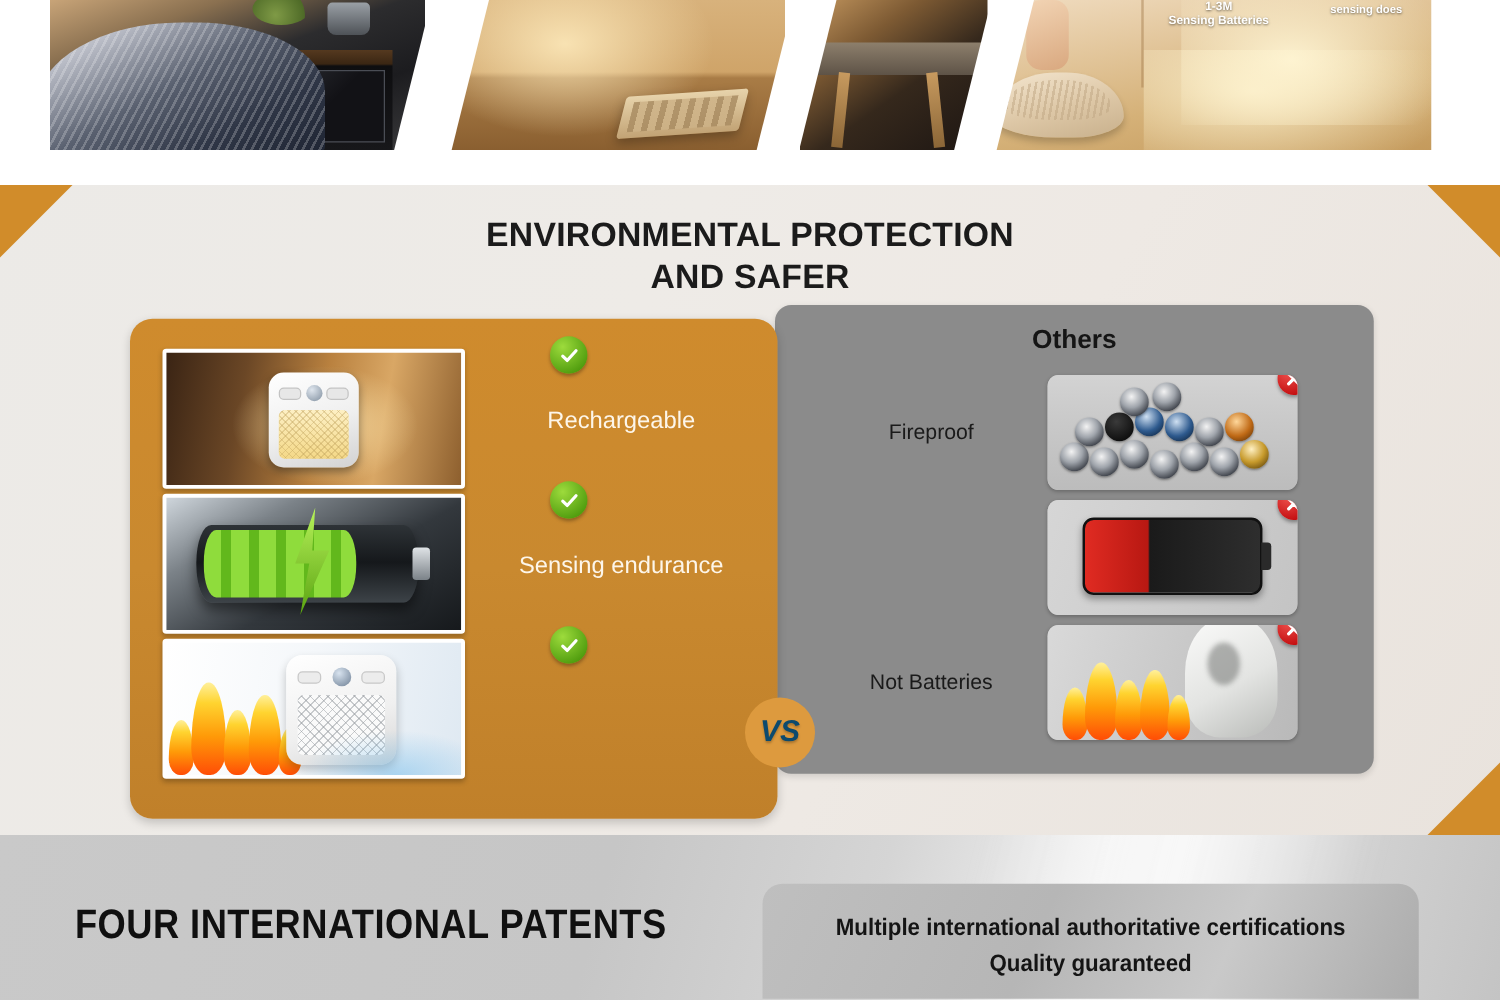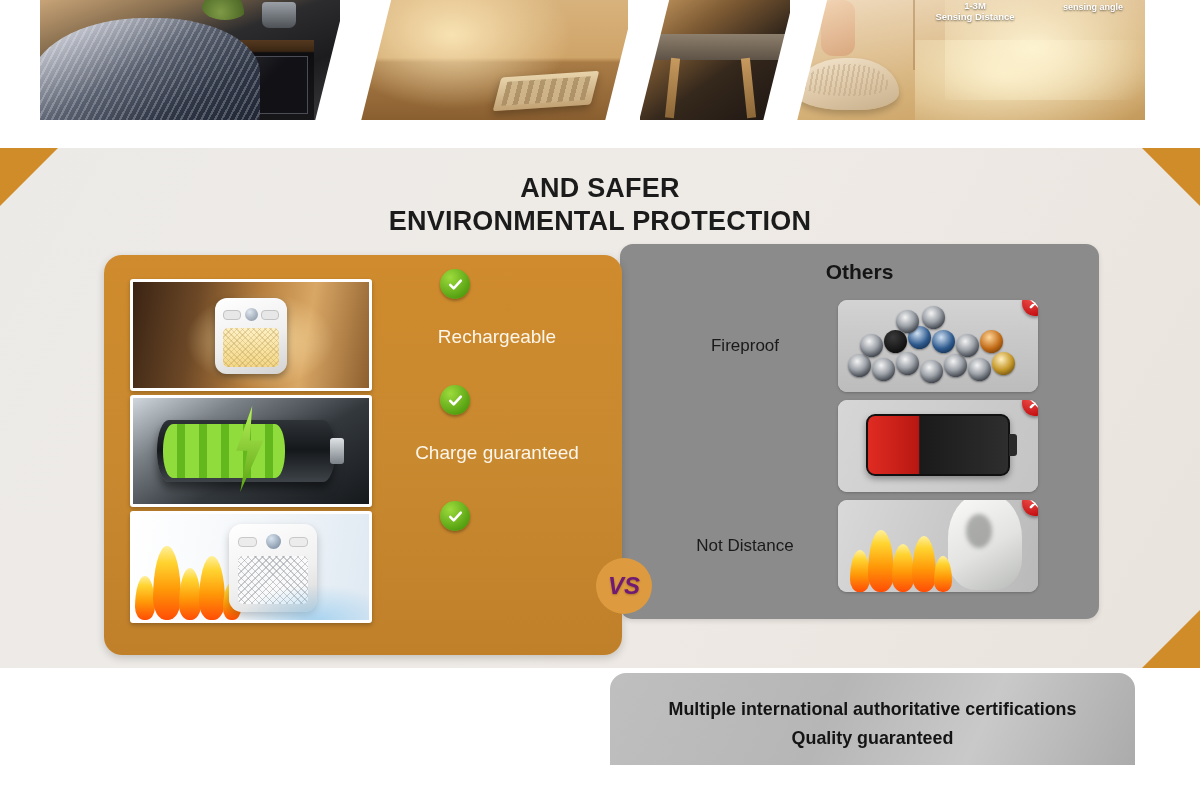--- a/index.html
+++ b/index.html
@@ -154,30 +154,30 @@
        background:radial-gradient(circle at 35% 30%,#d8e3ef,#6e8095);}
   .fp-dev .sw{position:absolute;top:13px;width:17px;height:8px;border-radius:4px;background:#ececec;border:1px solid #c8c8c8;}
   .fp-dev .swa{left:9px;} .fp-dev .swb{right:9px;}
   .fp-flames{position:absolute;left:0;bottom:0;width:110px;height:92px;}
   .water{position:absolute;right:0;bottom:0;width:130px;height:36px;
        background:radial-gradient(ellipse at 60% 100%,rgba(120,190,235,.55),rgba(150,205,240,0) 70%);}
 
   
   .vs{position:absolute;left:596px;top:410px;width:56px;height:56px;border-radius:50%;
       background:#dd9a3e;display:flex;align-items:center;justify-content:center;z-index:5;}
-  .vs span{font-size:24px;font-weight:bold;font-style:italic;color:#701a75;text-shadow:0 1px 2px rgba(0,0,0,.25);}
+  .vs span{font-size:24px;font-weight:bold;font-style:italic;color:#0c4a6e;text-shadow:0 1px 2px rgba(0,0,0,.25);}
 
   
   .bottom{position:absolute;left:0;top:668px;width:1200px;height:132px;
       background:linear-gradient(105deg,#c9c9c9 0%,#c6c6c6 40%,#d5d5d5 58%,#efefef 72%,#d2d2d2 88%,#c4c4c4 100%);overflow:hidden;}
   .bottom .sheen{position:absolute;left:780px;top:-60px;width:300px;height:260px;transform:rotate(14deg);
       background:linear-gradient(90deg,rgba(255,255,255,0),rgba(255,255,255,.75),rgba(255,255,255,0));filter:blur(9px);}
   .patents{position:absolute;left:60px;top:52px;font-size:33px;font-weight:bold;color:#101010;
       letter-spacing:.4px;transform:scaleX(.88);transform-origin:left center;white-space:nowrap;}
-  .cert{position:absolute;left:610px;top:673px;width:525px;height:92px;border-radius:16px 16px 0 0;
+  .cert{position:absolute;left:610px;top:707px;width:525px;height:92px;border-radius:16px 16px 0 0;
       background:linear-gradient(115deg,#bfbfbf 0%,#b6b6b6 42%,#c9c9c9 70%,#ababab 100%);}
   .cert .ctext{position:absolute;left:0;top:22px;width:525px;text-align:center;
       font-size:19px;font-weight:bold;color:#141414;line-height:1.5;transform:scaleX(.94);}
 </style>
 </head>
 <body>
 
 <div class="page">
 
   <div class="photo-strip">
@@ -203,40 +203,40 @@
     <div class="photo ph4">
       <div class="wallline"></div>
       <div class="wallglow"></div>
       <div class="floorglow"></div>
       <div class="foot">
         <div class="leg2"></div>
         <div class="slipper"></div>
       </div>
       <div class="lbl lbl-dist">
         <div>1-3M</div>
-        <div>Sensing Distance</div>
-      </div>
-      <div class="lbl lbl-ang">sensing angle</div>
+        <div>Sensing Batteries</div>
+      </div>
+      <div class="lbl lbl-ang">sensing does</div>
     </div>
 
     <div class="wedge w1"></div>
     <div class="wedge w2"></div>
     <div class="wedge w3"></div>
     <div class="strip-base"></div>
   </div>
 
   <div class="mid">
 
     <div class="corner c-tl"></div>
     <div class="corner c-tr"></div>
     <div class="corner c-br"></div>
 
     <div class="title">
+      <div>ENVIRONMENTAL PROTECTION</div>
       <div>AND SAFER</div>
-      <div>ENVIRONMENTAL PROTECTION</div>
     </div>
 
     <div class="panel-right">
       <div class="others-title">Others</div>
 
       <div class="r-row" style="top:56px">
         <div class="r-label">Fireproof</div>
         <div class="r-thumb">
           <div class="batts">
             <i style="left:10px;top:54px"></i>
@@ -270,21 +270,21 @@
           </div>
           <div class="xbadge">
             <svg viewBox="0 0 24 24" aria-hidden="true">
                 <path d="M5 5 L19 19 M19 5 L5 19" stroke="#ffffff" stroke-width="4.4" stroke-linecap="round"></path>
               </svg>
           </div>
         </div>
       </div>
 
       <div class="r-row" style="top:256px">
-        <div class="r-label">Not Distance</div>
+        <div class="r-label">Not Batteries</div>
         <div class="r-thumb">
           <div class="firebg">
             <div class="vase"></div>
             <div class="flames">
               <div class="flame" style="left:4px;width:20px;height:42px"></div>
               <div class="flame" style="left:22px;width:26px;height:62px"></div>
               <div class="flame" style="left:46px;width:22px;height:48px"></div>
               <div class="flame" style="left:66px;width:24px;height:56px"></div>
               <div class="flame" style="left:88px;width:18px;height:36px"></div>
             </div>
@@ -327,21 +327,21 @@
               <div class="bat-cap"></div>
             </div>
             <div class="bolt"></div>
           </div>
         </div>
         <div class="ckbadge" style="left:336px;top:-10px">
           <svg viewBox="0 0 24 24" aria-hidden="true">
               <path d="M4.5 12.5 L9.5 17.5 L19.5 6.5" fill="none" stroke="#ffffff" stroke-width="3.6" stroke-linecap="round" stroke-linejoin="round"></path>
             </svg>
         </div>
-        <div class="l-label">Charge guaranteed</div>
+        <div class="l-label">Sensing endurance</div>
       </div>
 
       <div class="l-row" style="top:256px">
         <div class="l-thumb">
           <div class="fp-scene">
             <div class="fp-flames">
               <div class="flame" style="left:2px;width:20px;height:44px"></div>
               <div class="flame" style="left:20px;width:28px;height:74px"></div>
               <div class="flame" style="left:46px;width:22px;height:52px"></div>
               <div class="flame" style="left:66px;width:26px;height:64px"></div>
@@ -362,20 +362,24 @@
             </svg>
         </div>
       </div>
     </div>
 
     <div class="vs">
       <span>VS</span>
     </div>
   </div>
 
+  <div class="bottom">
+    <div class="sheen"></div>
+    <div class="patents">FOUR INTERNATIONAL PATENTS</div>
+  </div>
 
   <div class="cert">
     <div class="ctext">
       <div>Multiple international authoritative certifications</div>
       <div>Quality guaranteed</div>
     </div>
   </div>
 
 </div>
 

